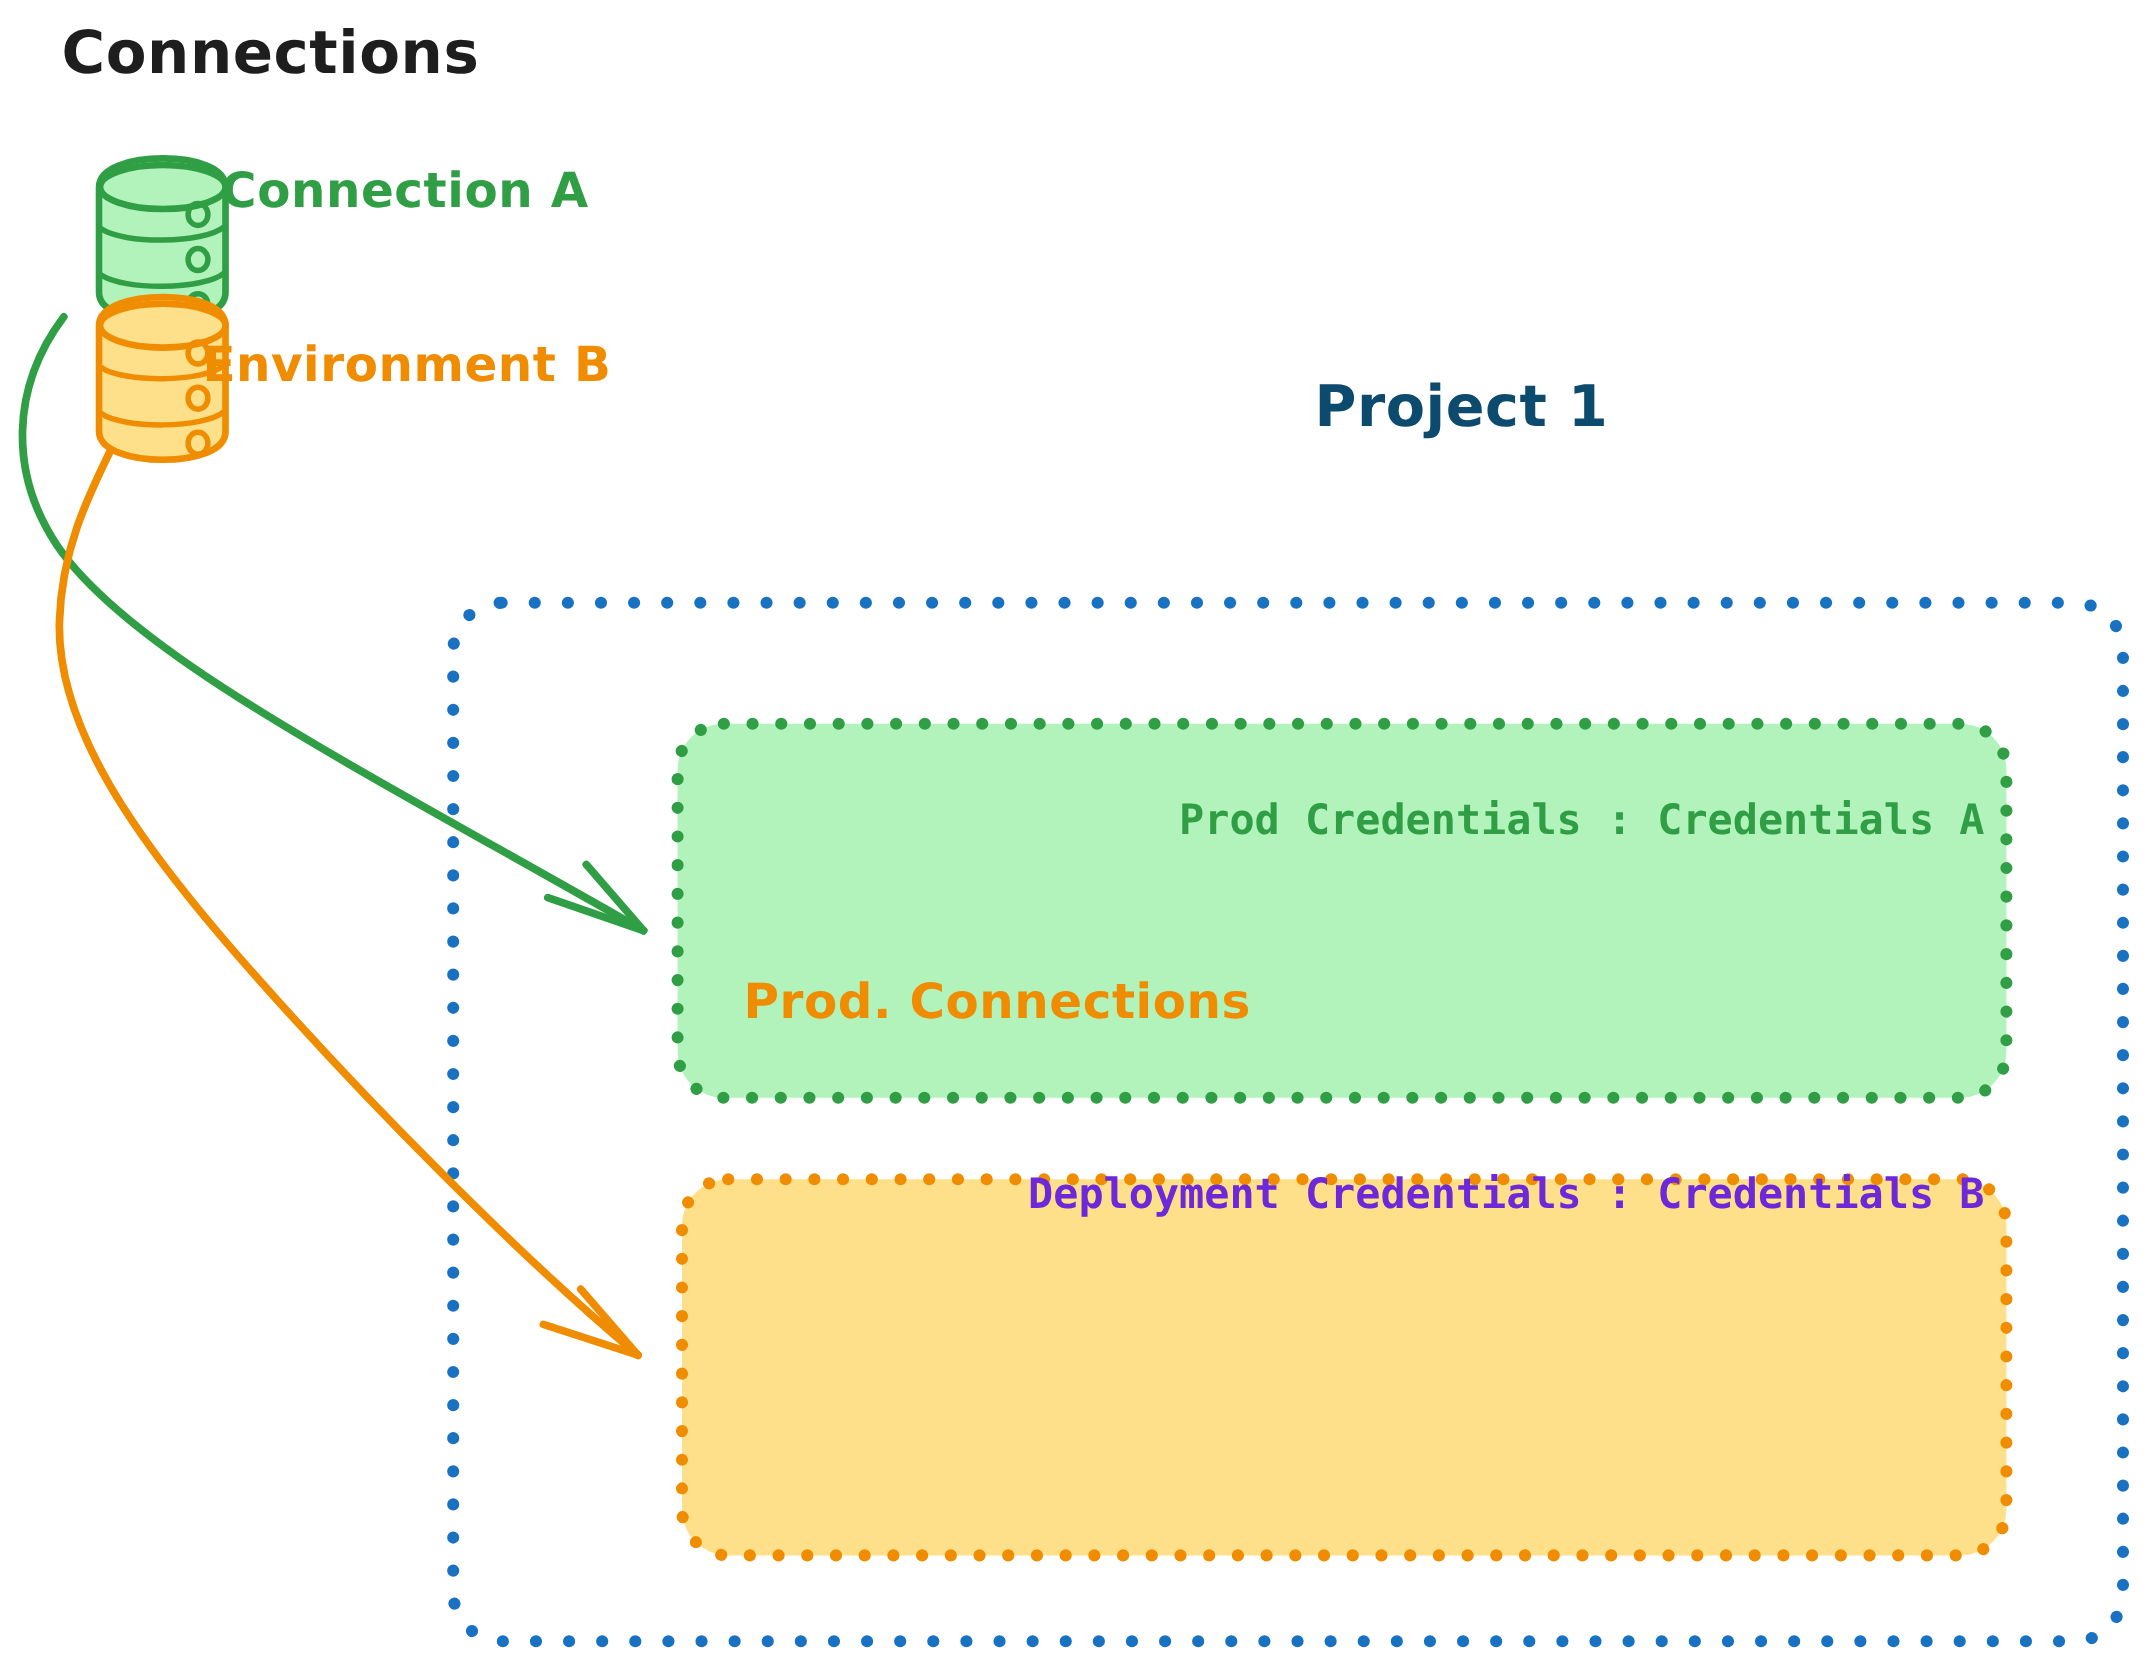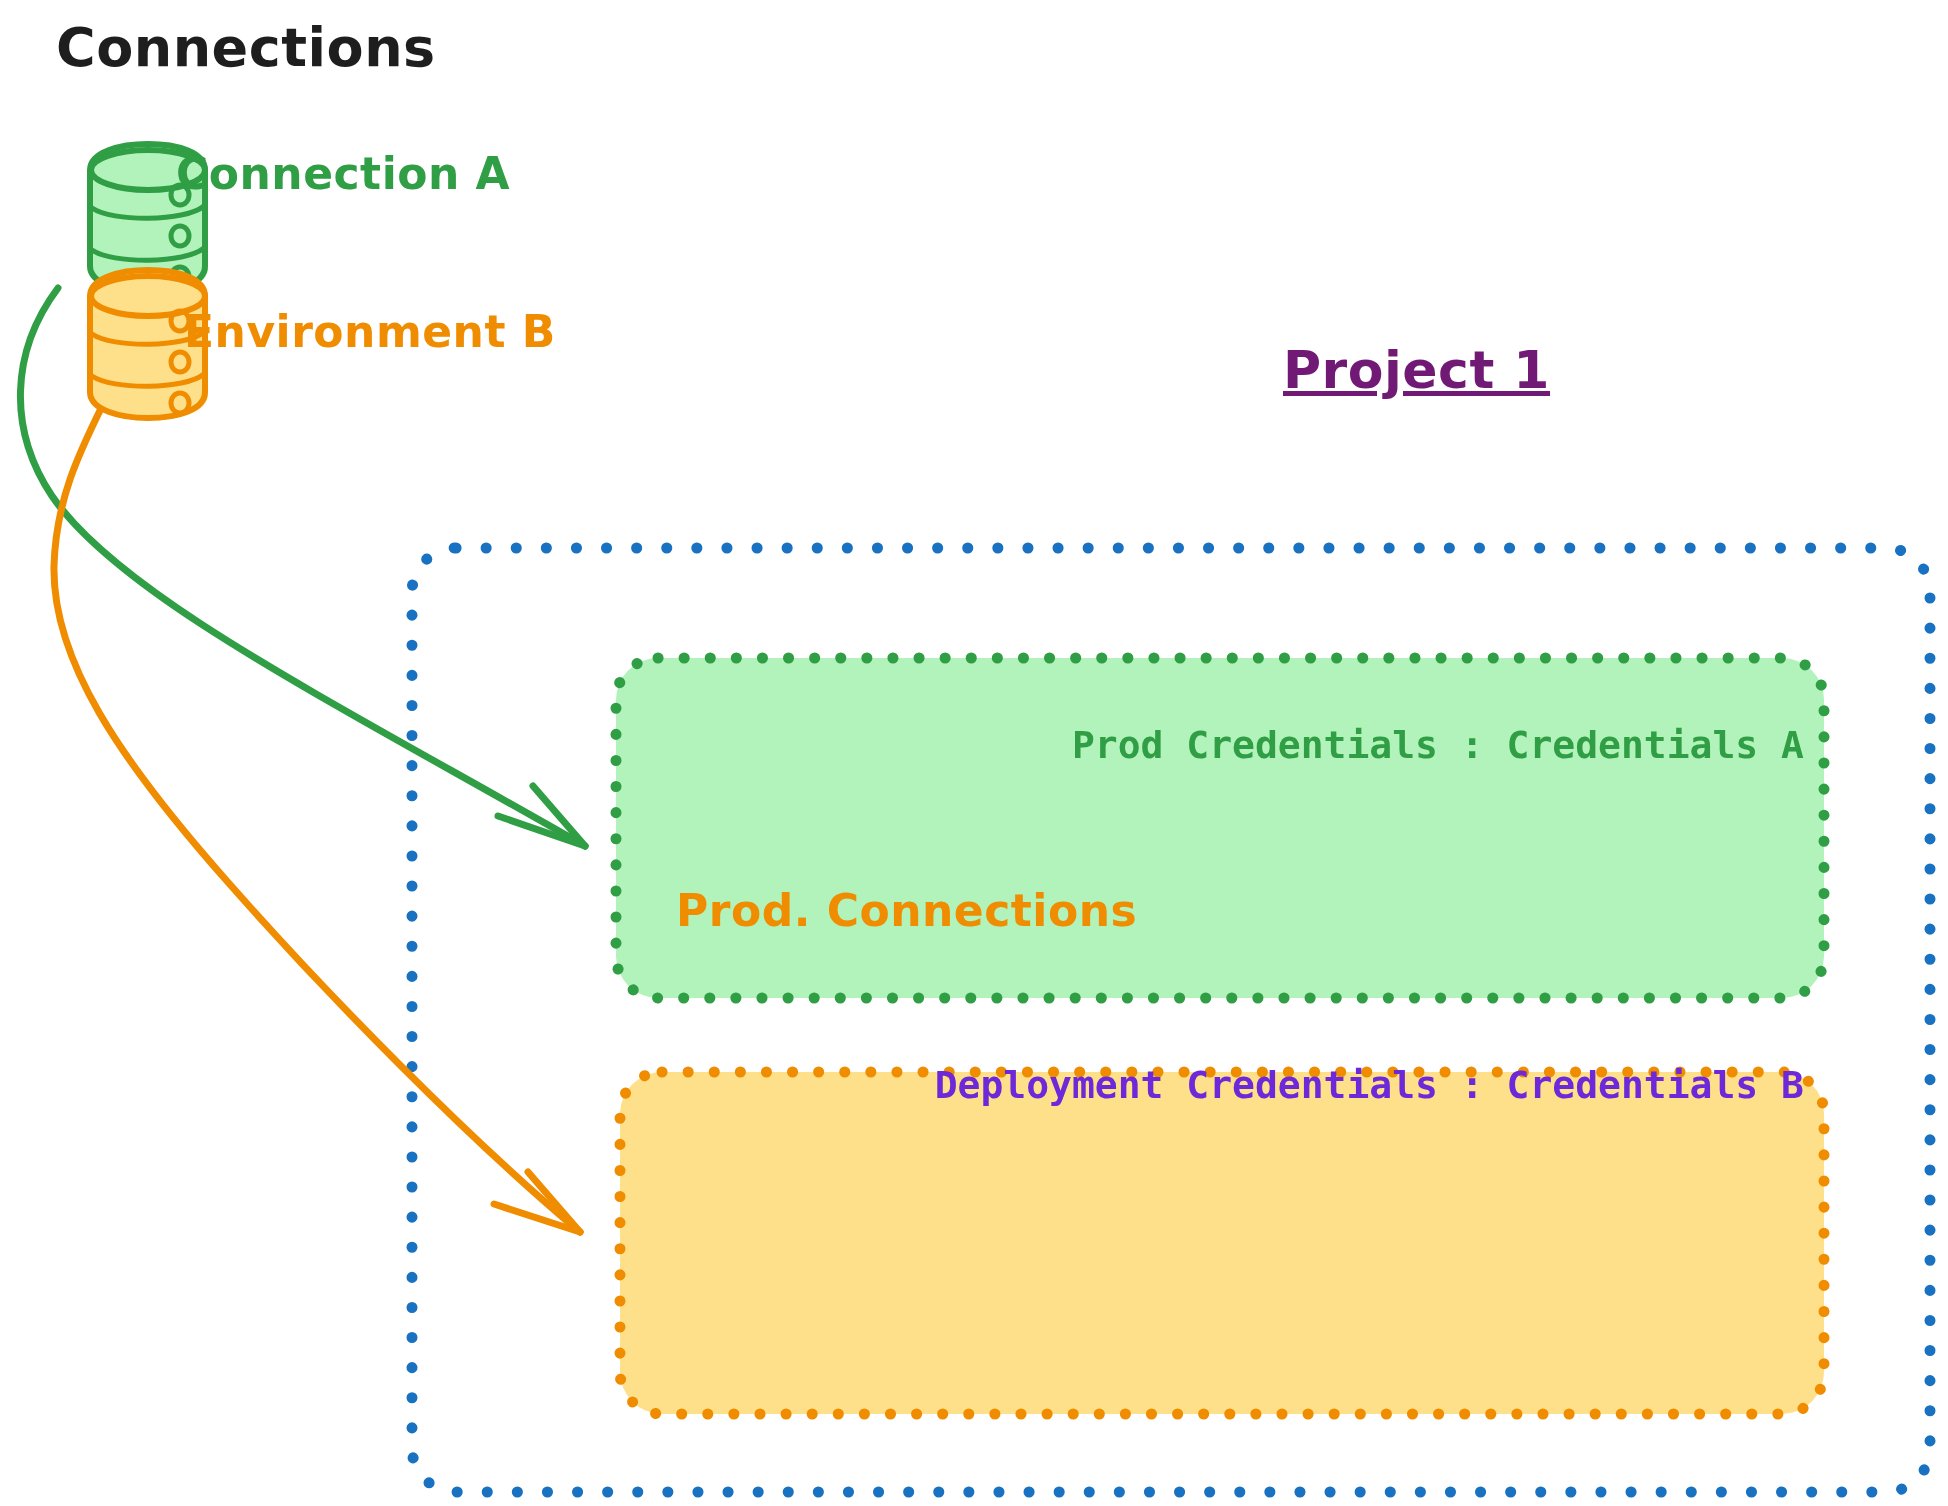--- a/index.html
+++ b/index.html
@@ -46,38 +46,37 @@
   .abs { position: absolute; white-space: nowrap; }
 
   #title-connections {
     left: 56px;
     top: 16px;
     font-size: 54px;
     color: #1e1e1e;
   }
 
   #label-connection-a {
-    left: 176px;
+    left: 201px;
     top: 148px;
     font-size: 44px;
     color: #2f9e44;
   }
   #label-connection-b {
     left: 184px;
     top: 306px;
     font-size: 44px;
     color: #f08c00;
   }
 
   #label-project-1 {
-    left: 1283px;
+    left: 1195px;
     top: 340px;
     font-size: 52px;
-    color: #701a75;
-    text-decoration: underline;
+    color: #0c4a6e;
   }
 
   #label-dev-env {
     left: 668px;
     top: 551px;
     font-size: 44px;
     color: #2f9e44;
   }
   #label-prod-env {
     left: 676px;

